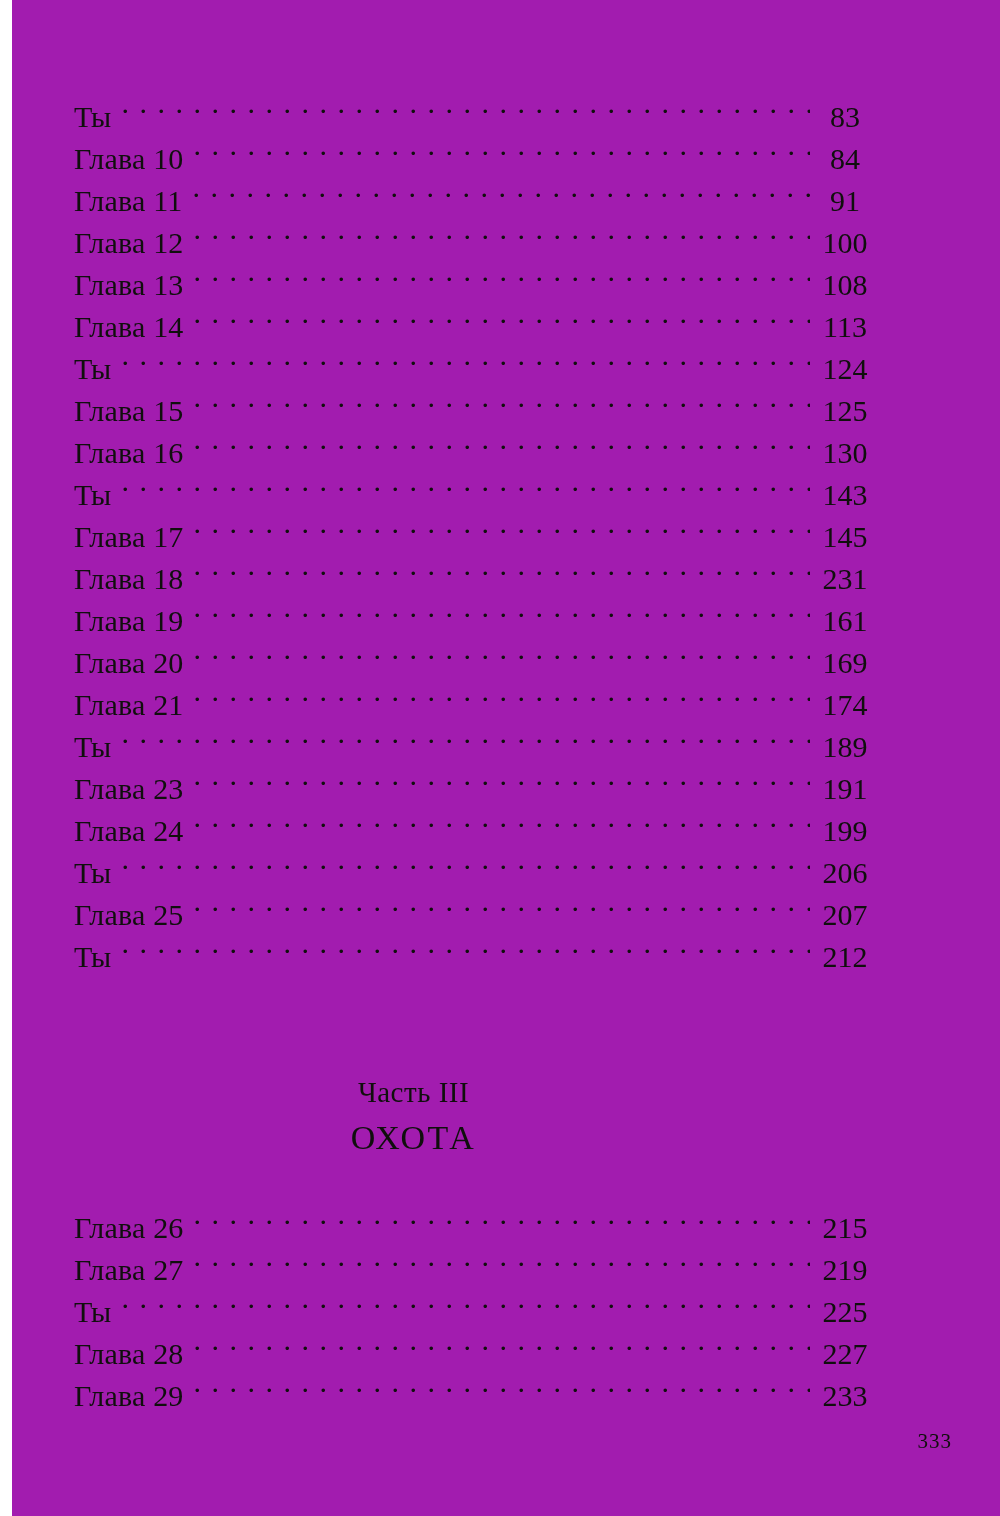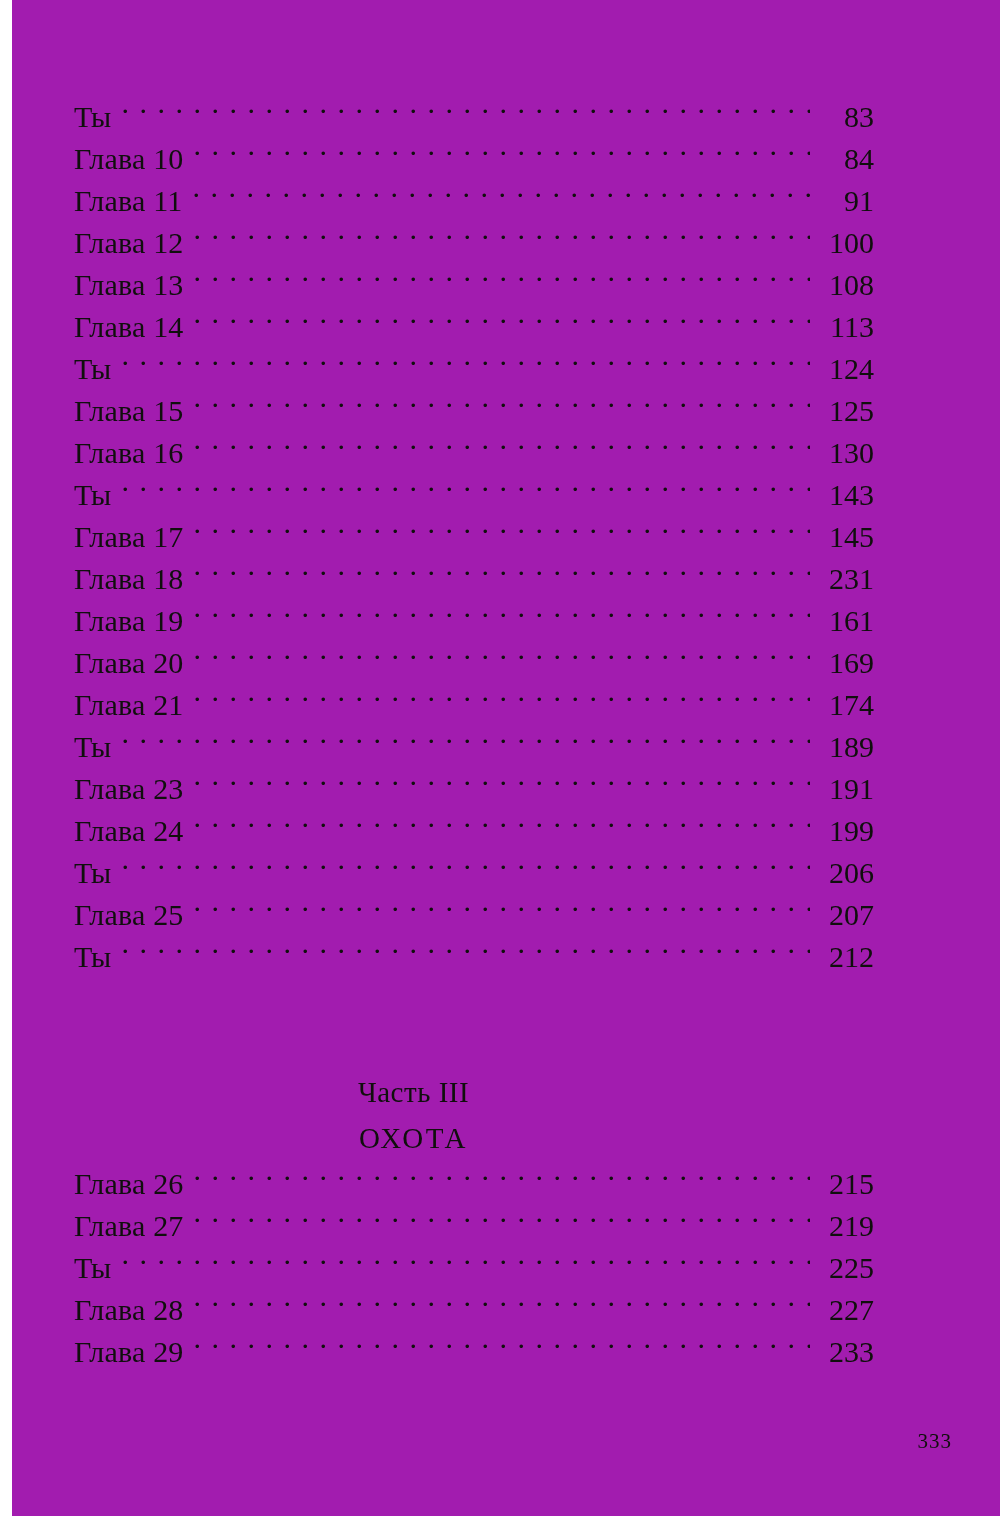--- a/index.html
+++ b/index.html
@@ -54,52 +54,53 @@
     position: absolute;
     left: 0;
     bottom: 3px;
     font-size: 30px;
     letter-spacing: 1.5px;
     color: #100f0d;
     white-space: nowrap;
   }
   .toc-page {
     flex: 0 0 auto;
-    text-align: right;
+    text-align: center;
     min-width: 58px;
     font-size: 30px;
   }
   .part-block {
     position: absolute;
     left: 0;
     width: 803px;
     text-align: center;
   }
   .part-label {
     font-size: 29px;
     line-height: 40px;
     letter-spacing: 0.5px;
   }
   .part-name {
-    font-size: 29px;
+    font-size: 34px;
     line-height: 40px;
     letter-spacing: 2.5px;
     margin-top: 6px;
   }
   .folio {
     position: absolute;
     right: 60px;
     bottom: 62px;
     font-size: 21px;
     letter-spacing: 1px;
   }
   .toc-section-two {
     position: absolute;
     left: 62px;
     width: 800px;
+    margin-top: 44px;
   }
 </style>
 </head>
 <body>
 
 <div class="page">
 
   <div class="toc" id="toc-part-two">
       <div class="toc-entry">
         <span class="toc-title">Ты</span>

